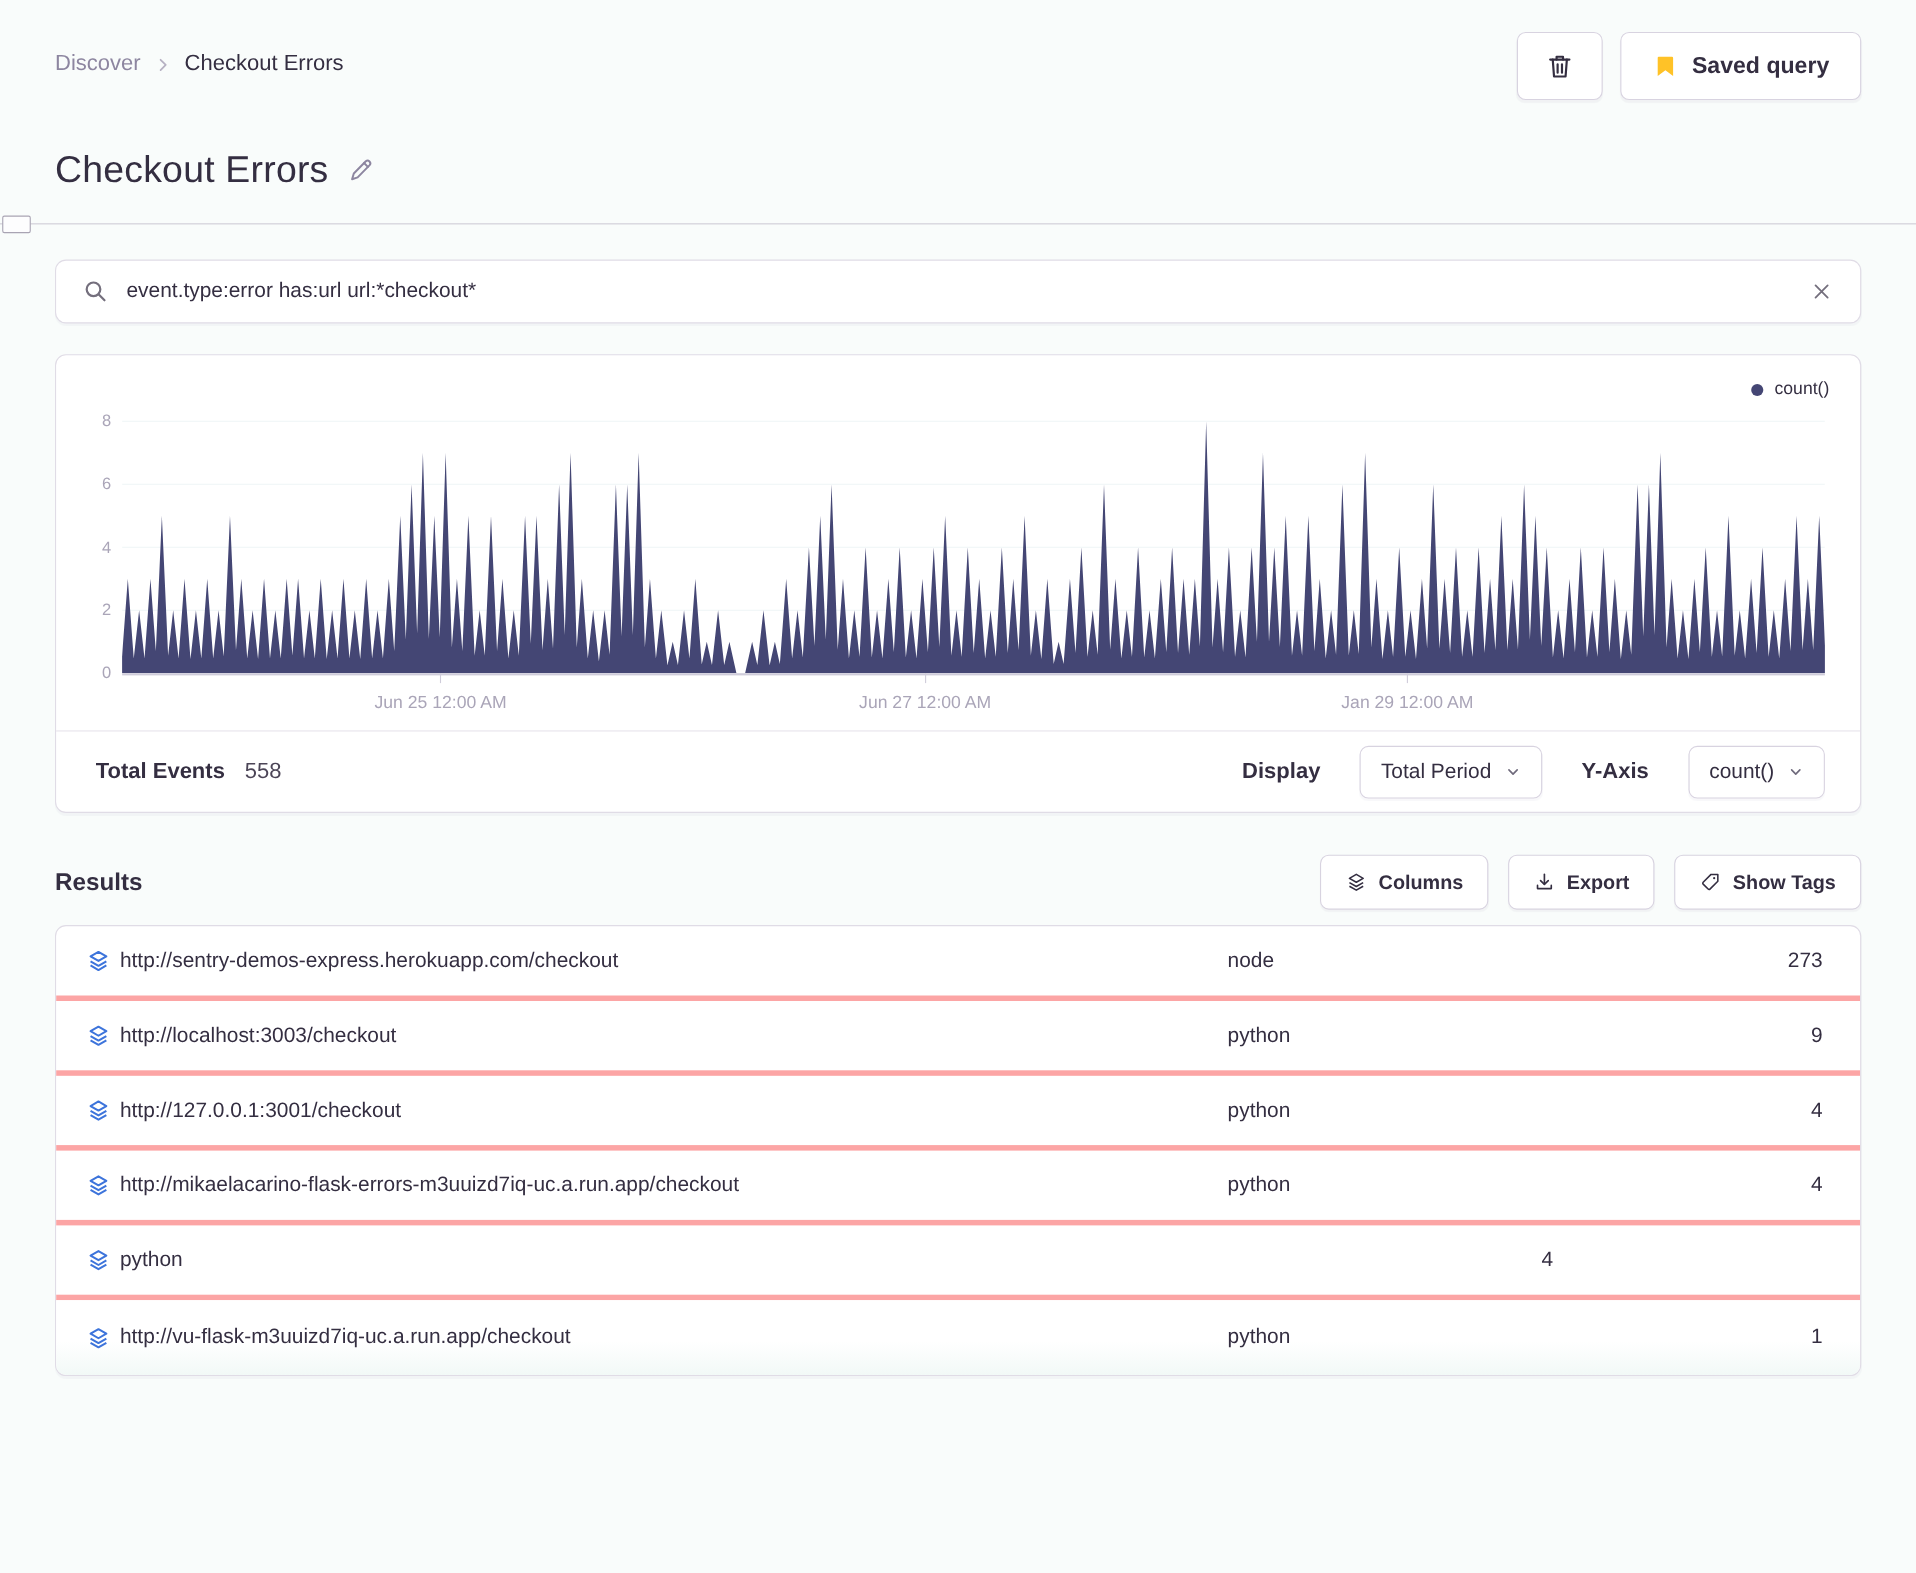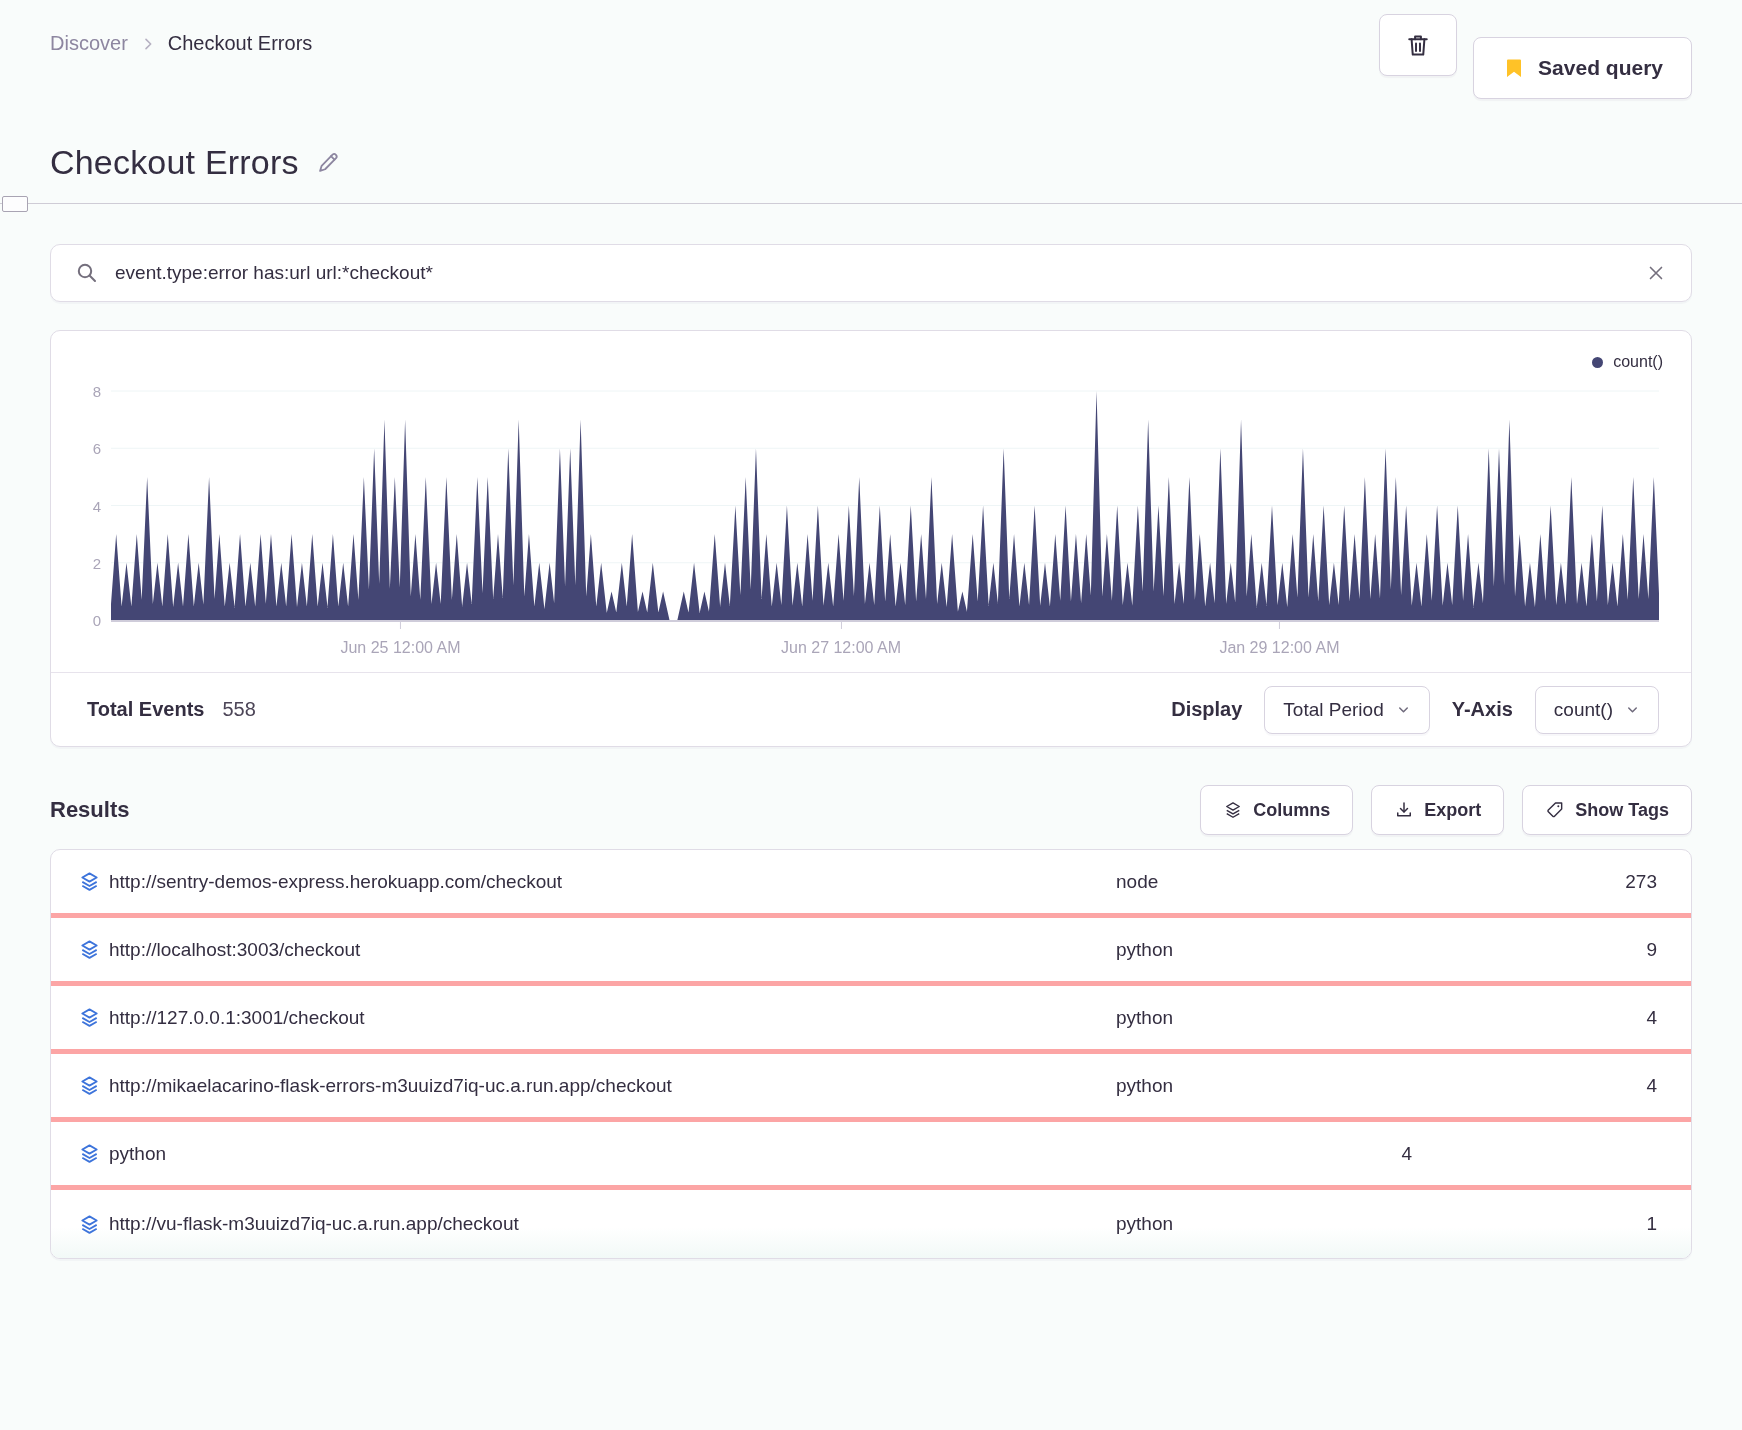--- a/index.html
+++ b/index.html
@@ -2,36 +2,36 @@
 <html><head>
 <meta charset="utf-8">
 <style>
   * { margin:0; padding:0; box-sizing:border-box; }
   html,body { width:1742px; height:1430px; overflow:hidden; }
   body {
     font-family:"Liberation Sans", sans-serif;
     background:#f9fcfb;
     color:#342e41;
   }
-  .page { padding:0 50px; position:relative; }
+  .page { padding:15px 50px; position:relative; }
 
   
   .topbar { display:flex; justify-content:space-between; align-items:flex-start; padding-top:14px; }
   .breadcrumb { display:flex; align-items:center; gap:12px; font-size:20px; margin-top:18px; }
   .crumb-parent { color:#8d86a0; cursor:pointer; }
   .crumb-sep { color:#b6b1c2; display:flex; }
   .crumb-current { color:#342e41; }
   .top-actions { display:flex; gap:16px; }
   .btn {
     background:#fff; border:1px solid #d8d3e0; border-radius:8px;
     display:inline-flex; align-items:center; justify-content:center; gap:12px;
     color:#342e41; cursor:pointer; box-shadow:0 2px 1px rgba(45,0,85,0.04);
   }
   .btn-icononly { width:78px; height:62px; }
-  .btn-saved { height:62px; padding:0 28px; font-size:21px; font-weight:bold;margin-top:23px; }
+  .btn-saved { height:62px; padding:0 28px; font-size:21px; font-weight:bold; }
 
   .page-title-row { display:flex; align-items:center; gap:16px; margin-top:44px; }
   .page-title { font-size:34px; font-weight:400; color:#342e41; letter-spacing:0.2px; }
   .edit-pencil { color:#8d86a0; cursor:pointer; display:flex; }
 
   .divider { position:absolute; left:0; top:203px; width:1742px; border-top:1px solid #cfccd6; }
   .divider-handle {
     position:absolute; left:2px; top:-8px; width:26px; height:16px;
     background:#fdfdfe; border:1px solid #a9a4b3; border-radius:2px;
   }
@@ -69,21 +69,21 @@
   .x-tick .mark { width:1px; height:9px; background:#cfccda; margin:0 auto; }
   .x-tick .lab { margin-top:10px; font-size:16px; color:#aaa5b8; white-space:nowrap; }
 
   .chart-footer {
     border-top:1px solid #e7e3ec; height:74px; display:flex; align-items:center;
     padding:0 32px 0 36px; gap:24px;
   }
   .total-events { display:flex; align-items:flex-start; gap:18px; }
   .total-events .lab { font-size:20px; font-weight:bold; color:#342e41; }
   .total-events .val { font-size:20px; color:#4c4557; }
-  .footer-right { margin-left:auto; display:flex; align-items:center; gap:22px; }
+  .footer-right { margin-left:auto; display:flex; align-items:center; gap:36px; }
   .footer-label { font-size:20px; font-weight:bold; color:#342e41; }
   .dropdown {
     background:#fff; border:1px solid #d8d3e0; border-radius:8px; height:48px;
     display:inline-flex; align-items:center; gap:12px; padding:0 18px;
     font-size:19px; color:#342e41; cursor:pointer; box-shadow:0 2px 1px rgba(45,0,85,0.03);
   }
   .chev { color:#6f6a7c; display:flex; }
 
   
   .results-row { margin-top:38px; display:flex; align-items:center; }

